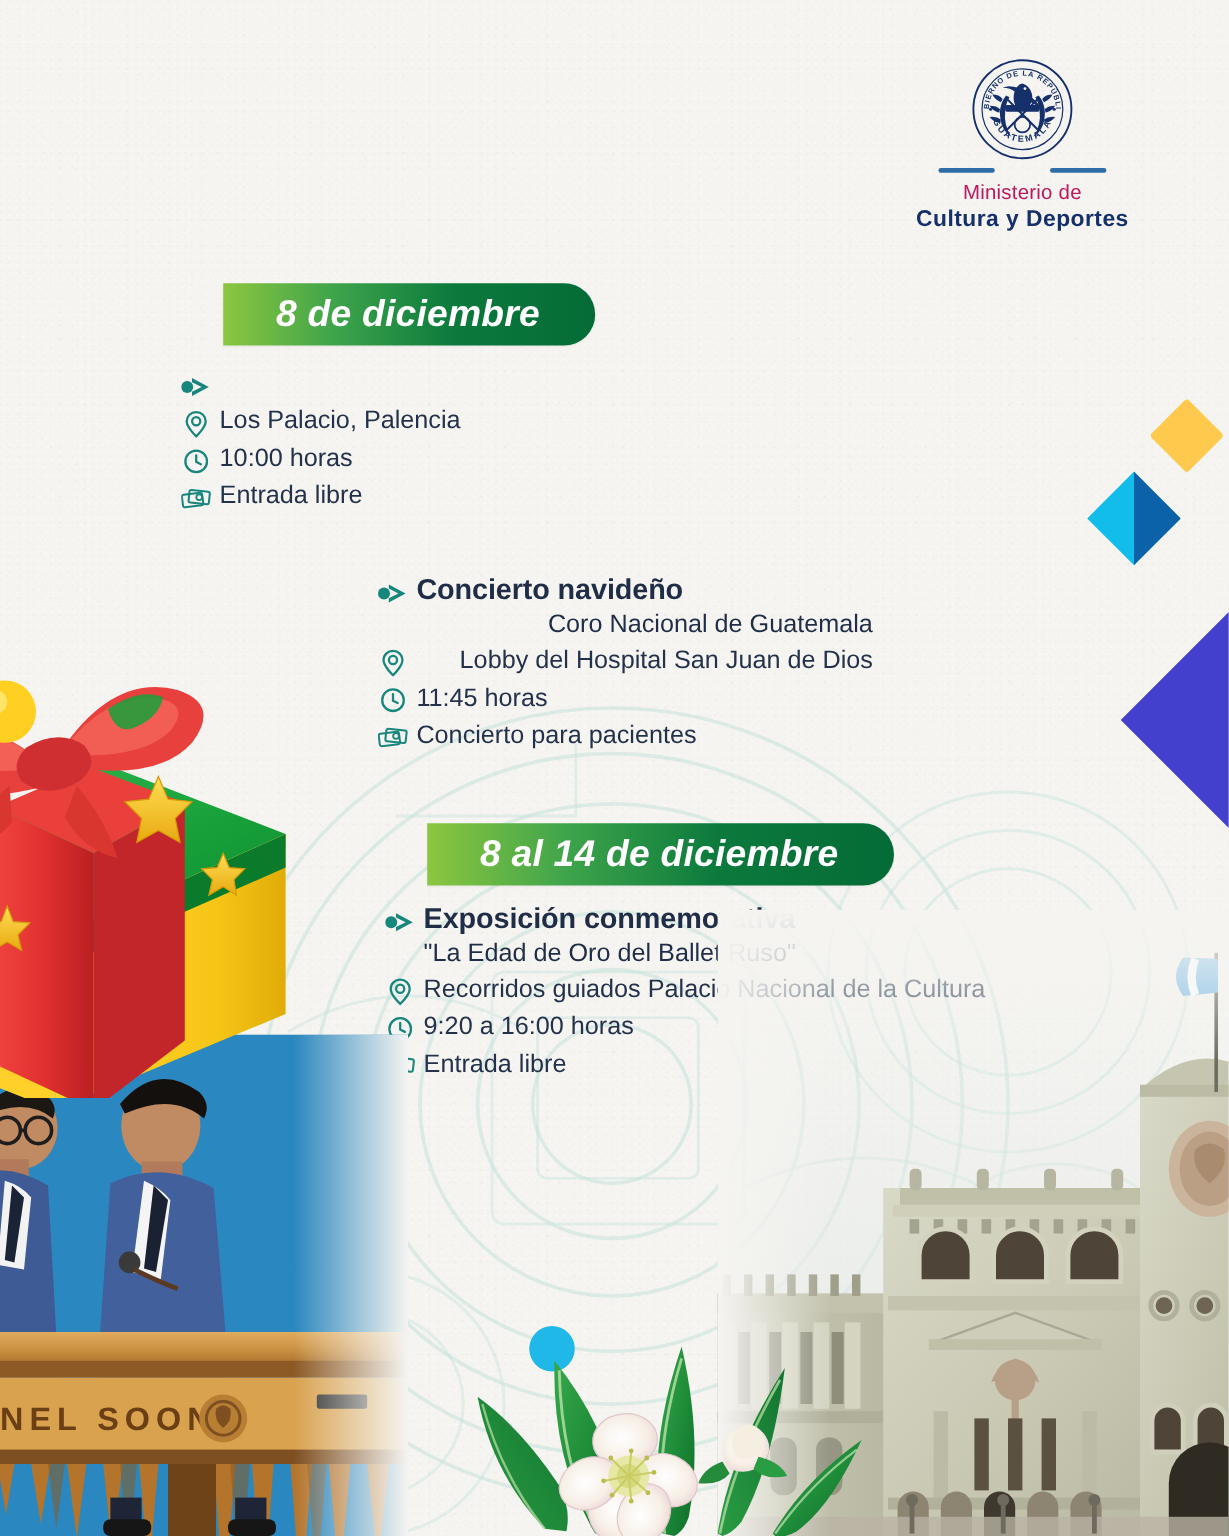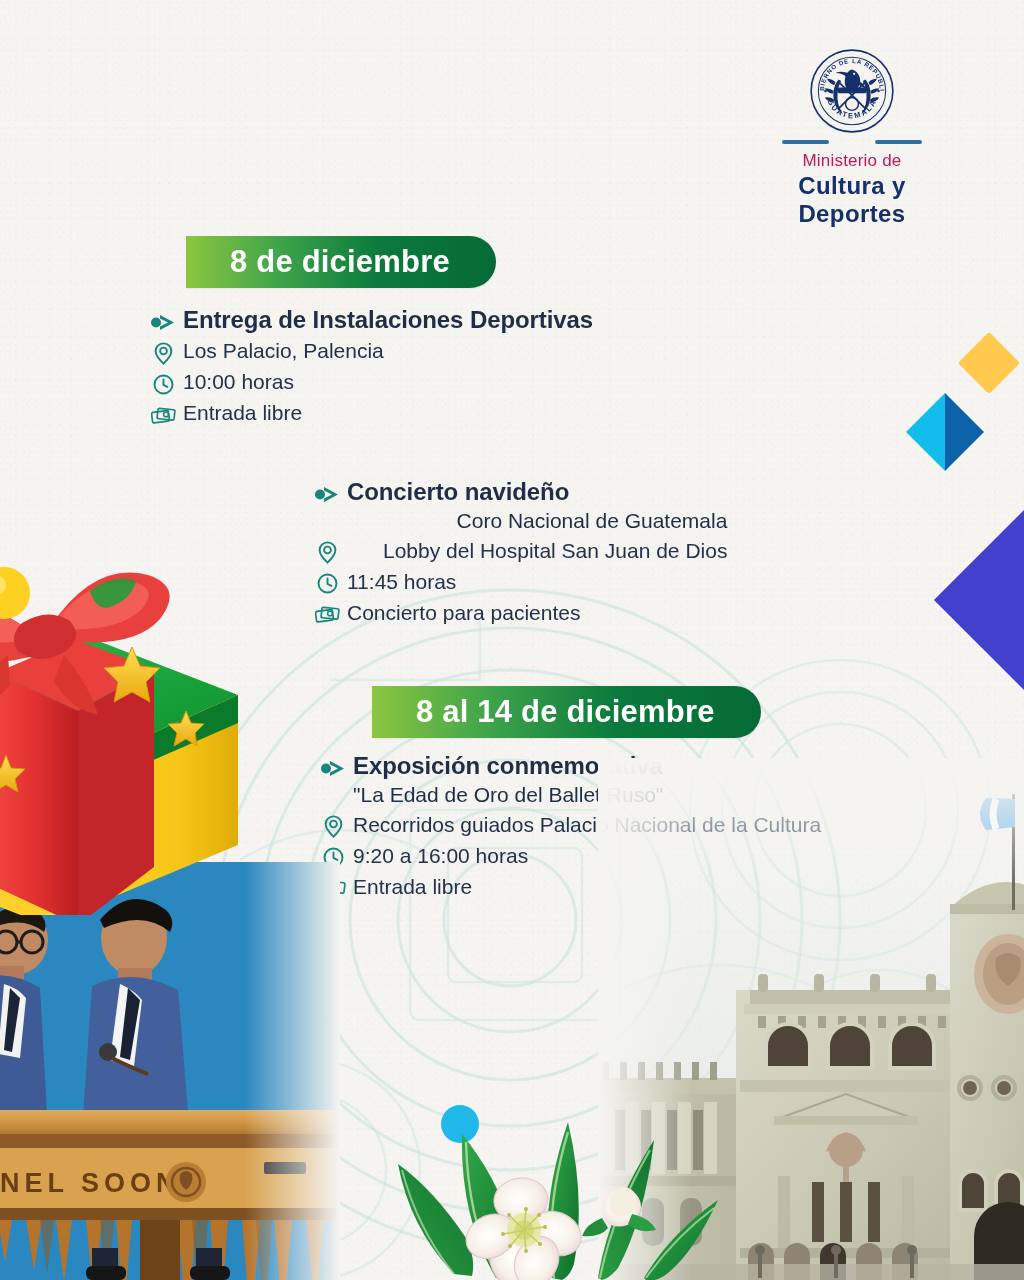--- a/index.html
+++ b/index.html
@@ -42,38 +42,39 @@
 
   
   .logo-block {
     position:absolute; right:72px; top:48px;
     width:200px; text-align:center;
   }
   .seal { width:86px; height:86px; margin:0 auto; display:block; }
   .logo-rule { display:flex; justify-content:center; gap:46px; margin-top:6px; }
   .logo-rule span { display:block; width:47px; height:4px; background:#2e6ea6; border-radius:2px; }
   .min-1 { font-size:17px; color:#be185d; letter-spacing:.2px; margin-top:7px; font-weight:400; }
-  .min-2 { font-size:24px; color:#15306b; font-weight:700; letter-spacing:.4px; margin-top:1px; }
+  .min-2 { font-size:19px; color:#15306b; font-weight:700; letter-spacing:.4px; margin-top:1px; }
 
   
   .banner {
     position:absolute;
     height:52px;
     border-radius:0 30px 30px 0;
     background:linear-gradient(90deg,#8cc63f 0%,#3ea44b 30%,#0b7a3c 62%,#046b36 100%);
     display:flex; align-items:center;
     padding:0 46px 0 44px;
     box-shadow:0 1px 2px rgba(0,0,0,.06);
+    font-style:italic;
   }
   .banner span {
     color:#ffffff; font-size:31px; font-weight:700; letter-spacing:.2px;
     white-space:nowrap;
   }
   #banner-1 { left:186px; top:236px; }
-  #banner-2 { left:372px; top:686px; }
+  #banner-2 { left:356px; top:686px; }
 
   
   .event { position:absolute; }
   #event-1 { left:150px; top:306px; }
   #event-2 { left:314px; top:478px;text-align:right; }
   #event-3 { left:320px; top:752px; }
 
   .ev-row { display:flex; align-items:flex-start; }
   .ev-ico {
     width:26px; min-width:26px; height:26px;
@@ -233,21 +234,20 @@
   </div>
 
   <div class="event" id="event-1">
     <div class="ev-row">
       <span class="ev-ico">
         <svg width="24" height="17" viewBox="0 0 24 17">
           <circle cx="5" cy="8.5" r="5" fill="#17867c"></circle>
           <path d="M9 1 L23 8.5 L9 16 L9 12.5 L17 8.5 L9 4.5 Z" fill="#17867c"></path>
         </svg>
       </span>
-      <span class="ev-title">Entrega de Instalaciones Deportivas</span>
     </div>
     <div class="ev-row">
       <span class="ev-ico">
         <svg width="19" height="23" viewBox="0 0 19 23">
           <path d="M9.5 1.4 C5 1.4 1.6 4.8 1.6 9.1 C1.6 14.3 9.5 21.6 9.5 21.6 C9.5 21.6 17.4 14.3 17.4 9.1 C17.4 4.8 14 1.4 9.5 1.4 Z" fill="none" stroke="#17867c" stroke-width="1.9"></path>
           <circle cx="9.5" cy="9" r="3.4" fill="none" stroke="#17867c" stroke-width="1.9"></circle>
         </svg>
       </span>
       <span class="ev-line">Los Palacio, Palencia</span>
     </div>

